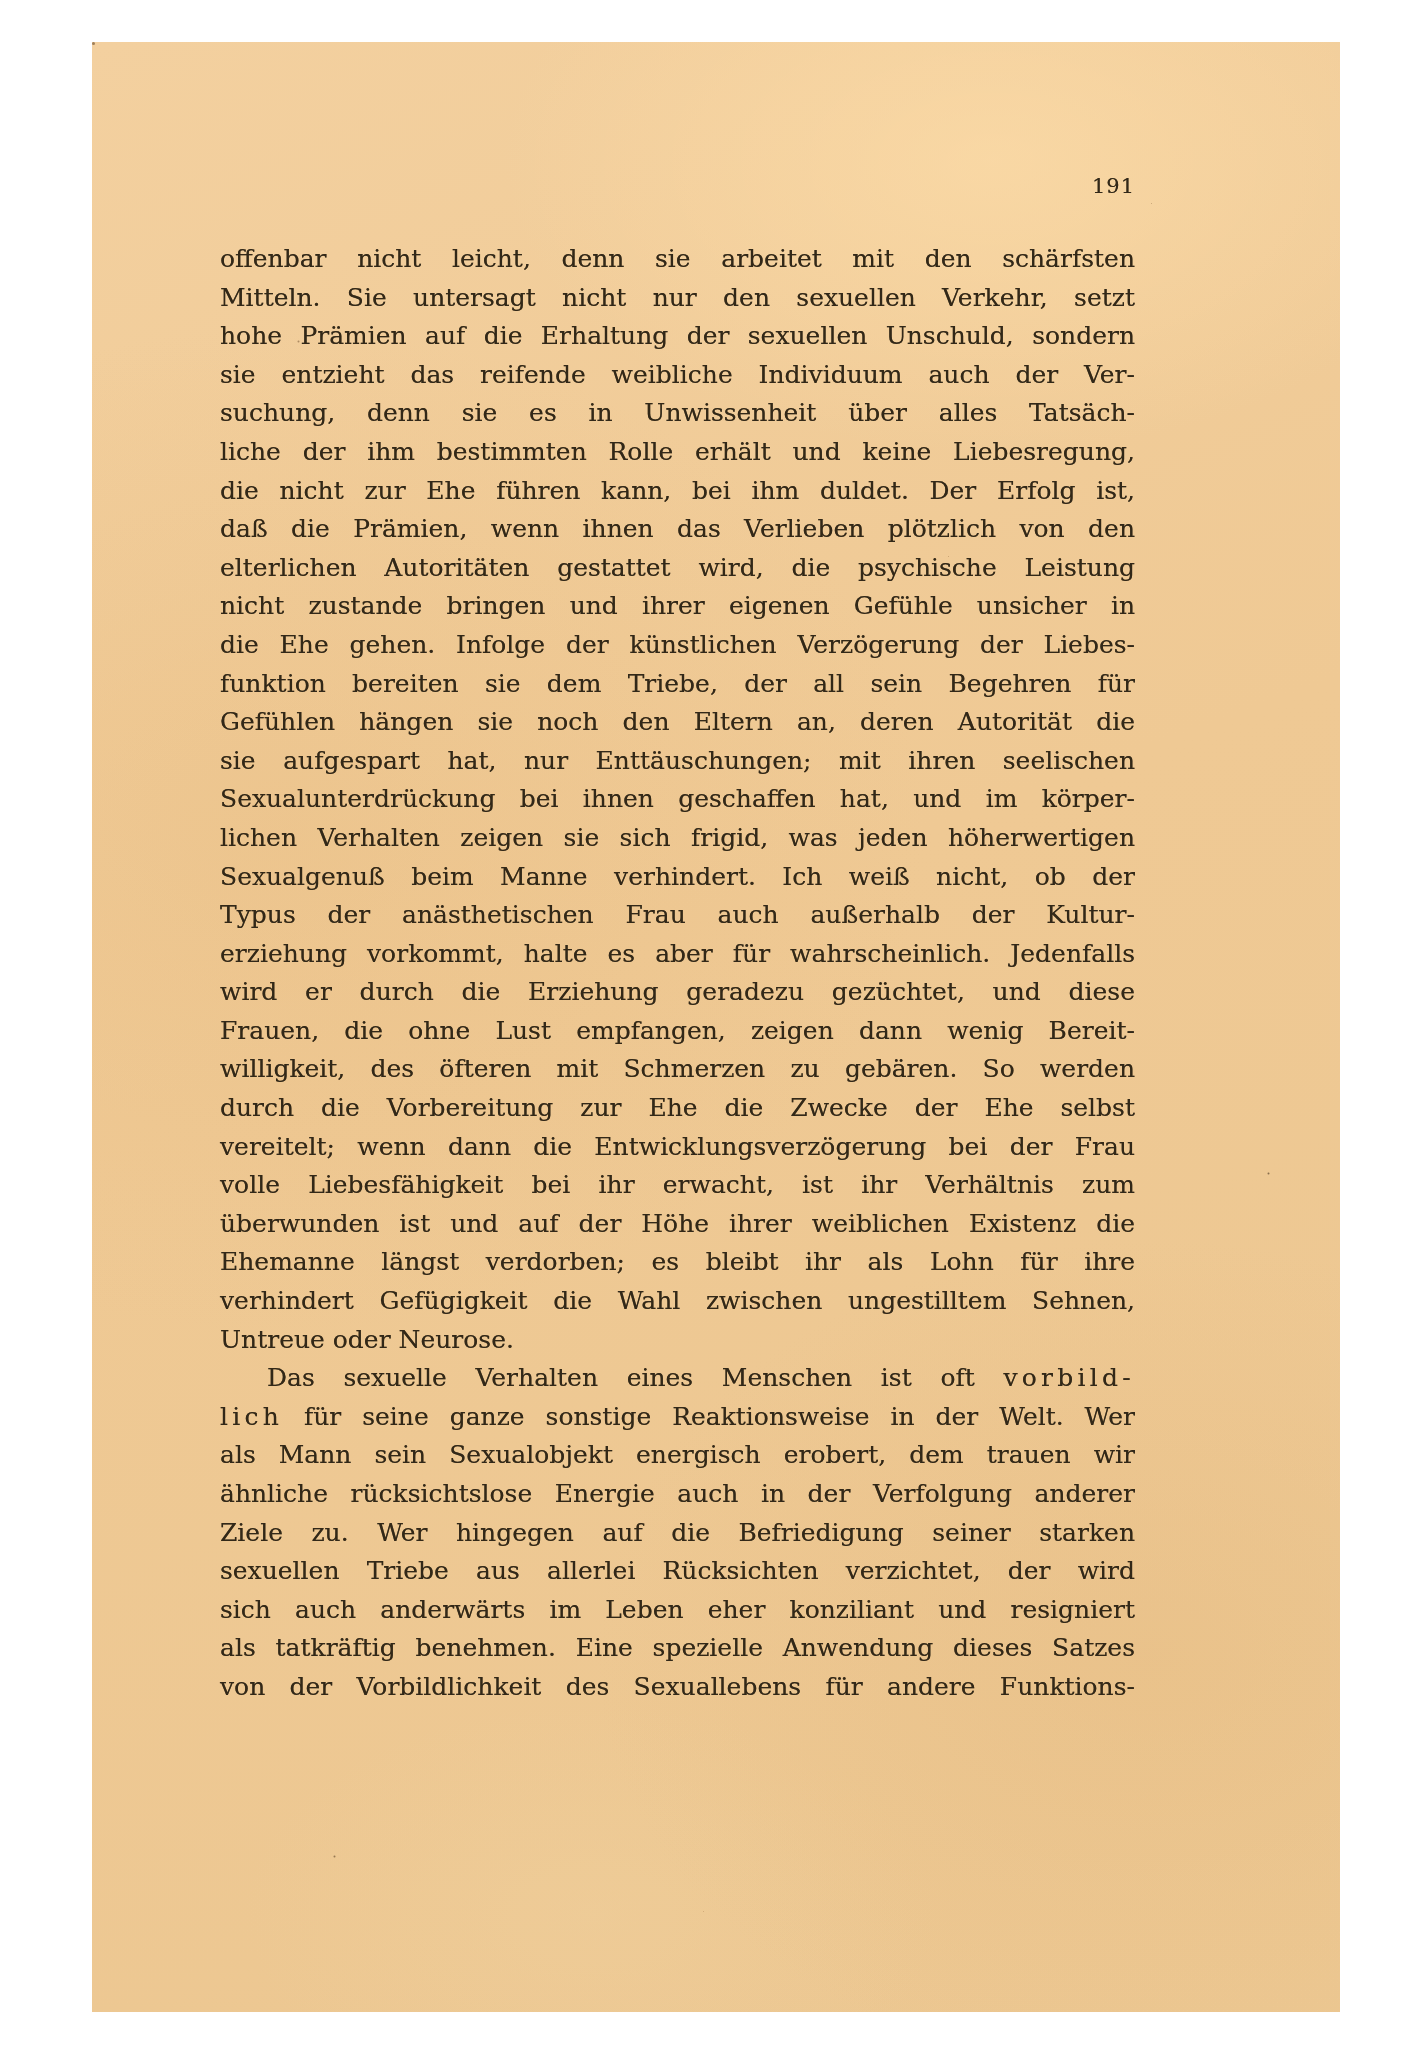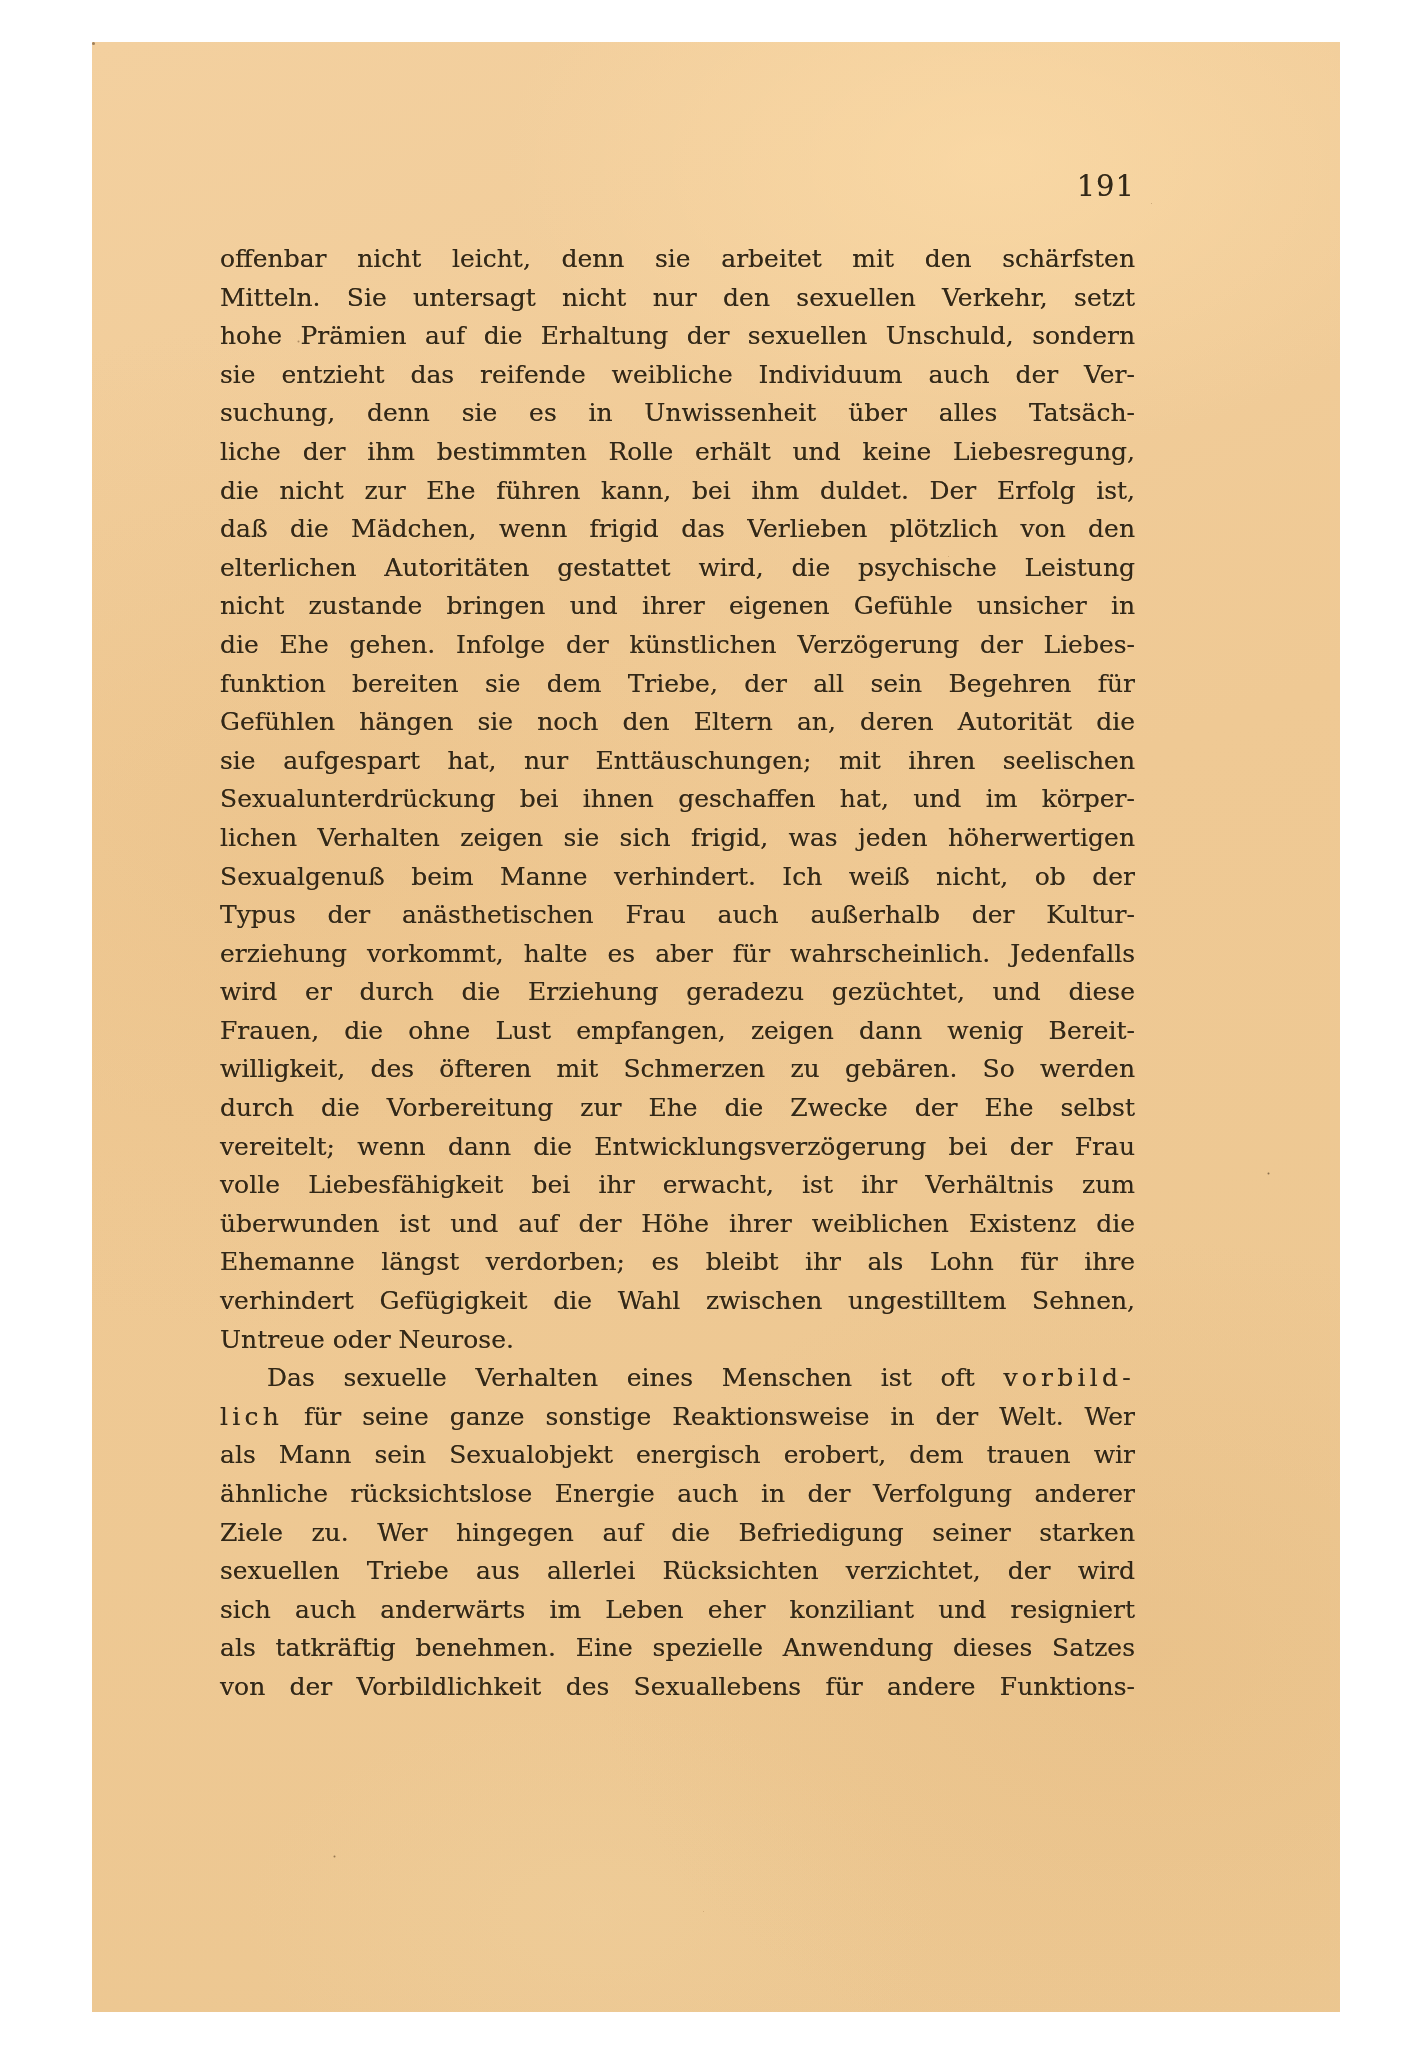--- a/index.html
+++ b/index.html
@@ -52,21 +52,21 @@
     width: 915px;
     color: #322818;
     font-size: 25px;
     text-shadow: 0 0 0.5px rgba(48, 36, 18, 0.6);
   }
   .pagenum {
     height: 36px;
     line-height: 36px;
     margin-bottom: 36px;
     text-align: right;
-    font-size: 29px;
+    font-size: 21px;
     letter-spacing: 1px;
   }
   .line {
     height: 38.6px;
     line-height: 38.6px;
     text-align: justify;
     text-align-last: justify;
     white-space: nowrap;
   }
   .line.no-fill {
@@ -88,21 +88,21 @@
     <div class="textblock">
       <div class="pagenum">191</div>
       <div>
           <div class="line"><span>offenbar nicht leicht, denn sie arbeitet mit den schärfsten</span></div>
           <div class="line"><span>Mitteln. Sie untersagt nicht nur den sexuellen Verkehr, setzt</span></div>
           <div class="line"><span>hohe Prämien auf die Erhaltung der sexuellen Unschuld, sondern</span></div>
           <div class="line"><span>sie entzieht das reifende weibliche Individuum auch der Ver-</span></div>
           <div class="line"><span>suchung, denn sie es in Unwissenheit über alles Tatsäch-</span></div>
           <div class="line"><span>liche der ihm bestimmten Rolle erhält und keine Liebesregung,</span></div>
           <div class="line"><span>die nicht zur Ehe führen kann, bei ihm duldet. Der Erfolg ist,</span></div>
-          <div class="line"><span>daß die Mädchen, wenn frigid das Verlieben plötzlich von den</span></div>
+          <div class="line"><span>daß die Prämien, wenn ihnen das Verlieben plötzlich von den</span></div>
           <div class="line"><span>elterlichen Autoritäten gestattet wird, die psychische Leistung</span></div>
           <div class="line"><span>nicht zustande bringen und ihrer eigenen Gefühle unsicher in</span></div>
           <div class="line"><span>die Ehe gehen. Infolge der künstlichen Verzögerung der Liebes-</span></div>
           <div class="line"><span>funktion bereiten sie dem Triebe, der all sein Begehren für</span></div>
           <div class="line"><span>Gefühlen hängen sie noch den Eltern an, deren Autorität die</span></div>
           <div class="line"><span>sie aufgespart hat, nur Enttäuschungen; mit ihren seelischen</span></div>
           <div class="line"><span>Sexualunterdrückung bei ihnen geschaffen hat, und im körper-</span></div>
           <div class="line"><span>lichen Verhalten zeigen sie sich frigid, was jeden höherwertigen</span></div>
           <div class="line"><span>Sexualgenuß beim Manne verhindert. Ich weiß nicht, ob der</span></div>
           <div class="line"><span>Typus der anästhetischen Frau auch außerhalb der Kultur-</span></div>

